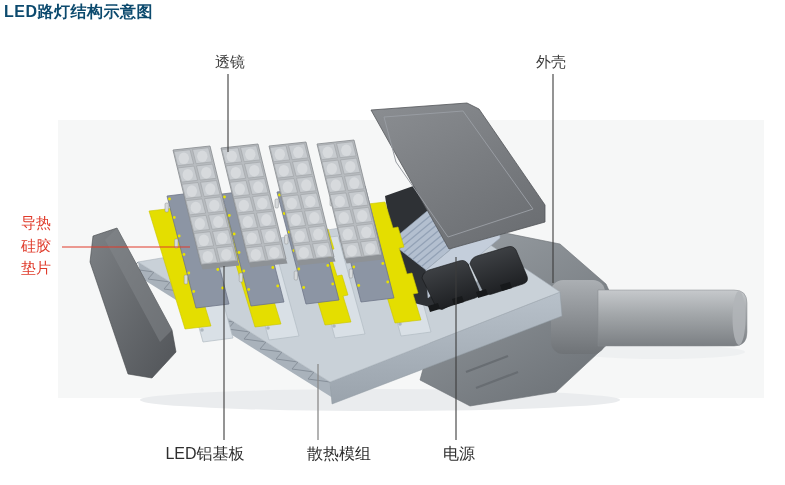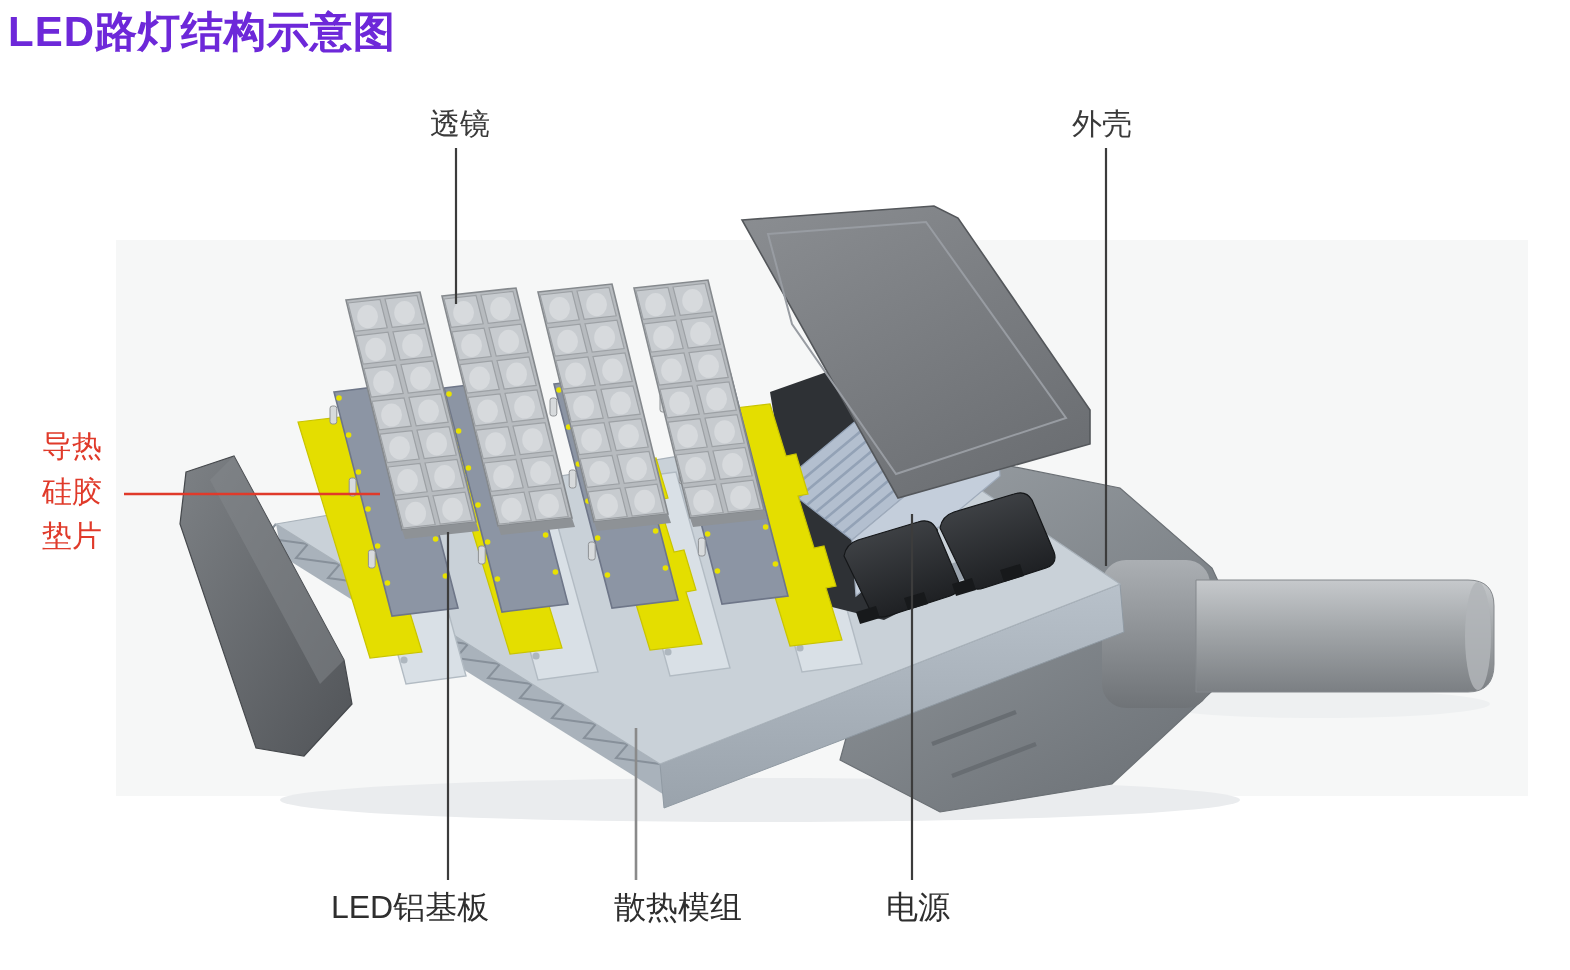--- a/index.html
+++ b/index.html
@@ -1,19 +1,19 @@
 <!DOCTYPE html>
 <html><head>
 <meta charset="utf-8">
 <style>
   html,body{margin:0;padding:0;background:#ffffff;}
   .stage{position:relative;width:785px;height:485px;background:#ffffff;overflow:hidden;
          font-family:"Liberation Sans",sans-serif;}
-  .title{position:absolute;left:4px;top:2px;margin:0;font-size:21px;font-weight:bold;
-         color:#6d28d9;letter-spacing:0.5px;font-family:"Liberation Sans",sans-serif;}
+  .title{position:absolute;left:4px;top:2px;margin:0;font-size:16px;font-weight:bold;
+         color:#0c4a6e;letter-spacing:0.5px;font-family:"Liberation Sans",sans-serif;}
   svg{position:absolute;left:0;top:0;}
   text{font-family:"Liberation Sans",sans-serif;}
   .lbl{font-size:15px;fill:#3a3a3a;}
   .lbl-b{font-size:16px;fill:#2e2e2e;}
   .red-lbl{font-size:15px;fill:#e03a2a;}
   .leader{stroke:#3c3c3c;stroke-width:1.1;}
   .leader-light{stroke:#8a8a8a;stroke-width:1.3;}
 </style>
 </head>
 <body>

